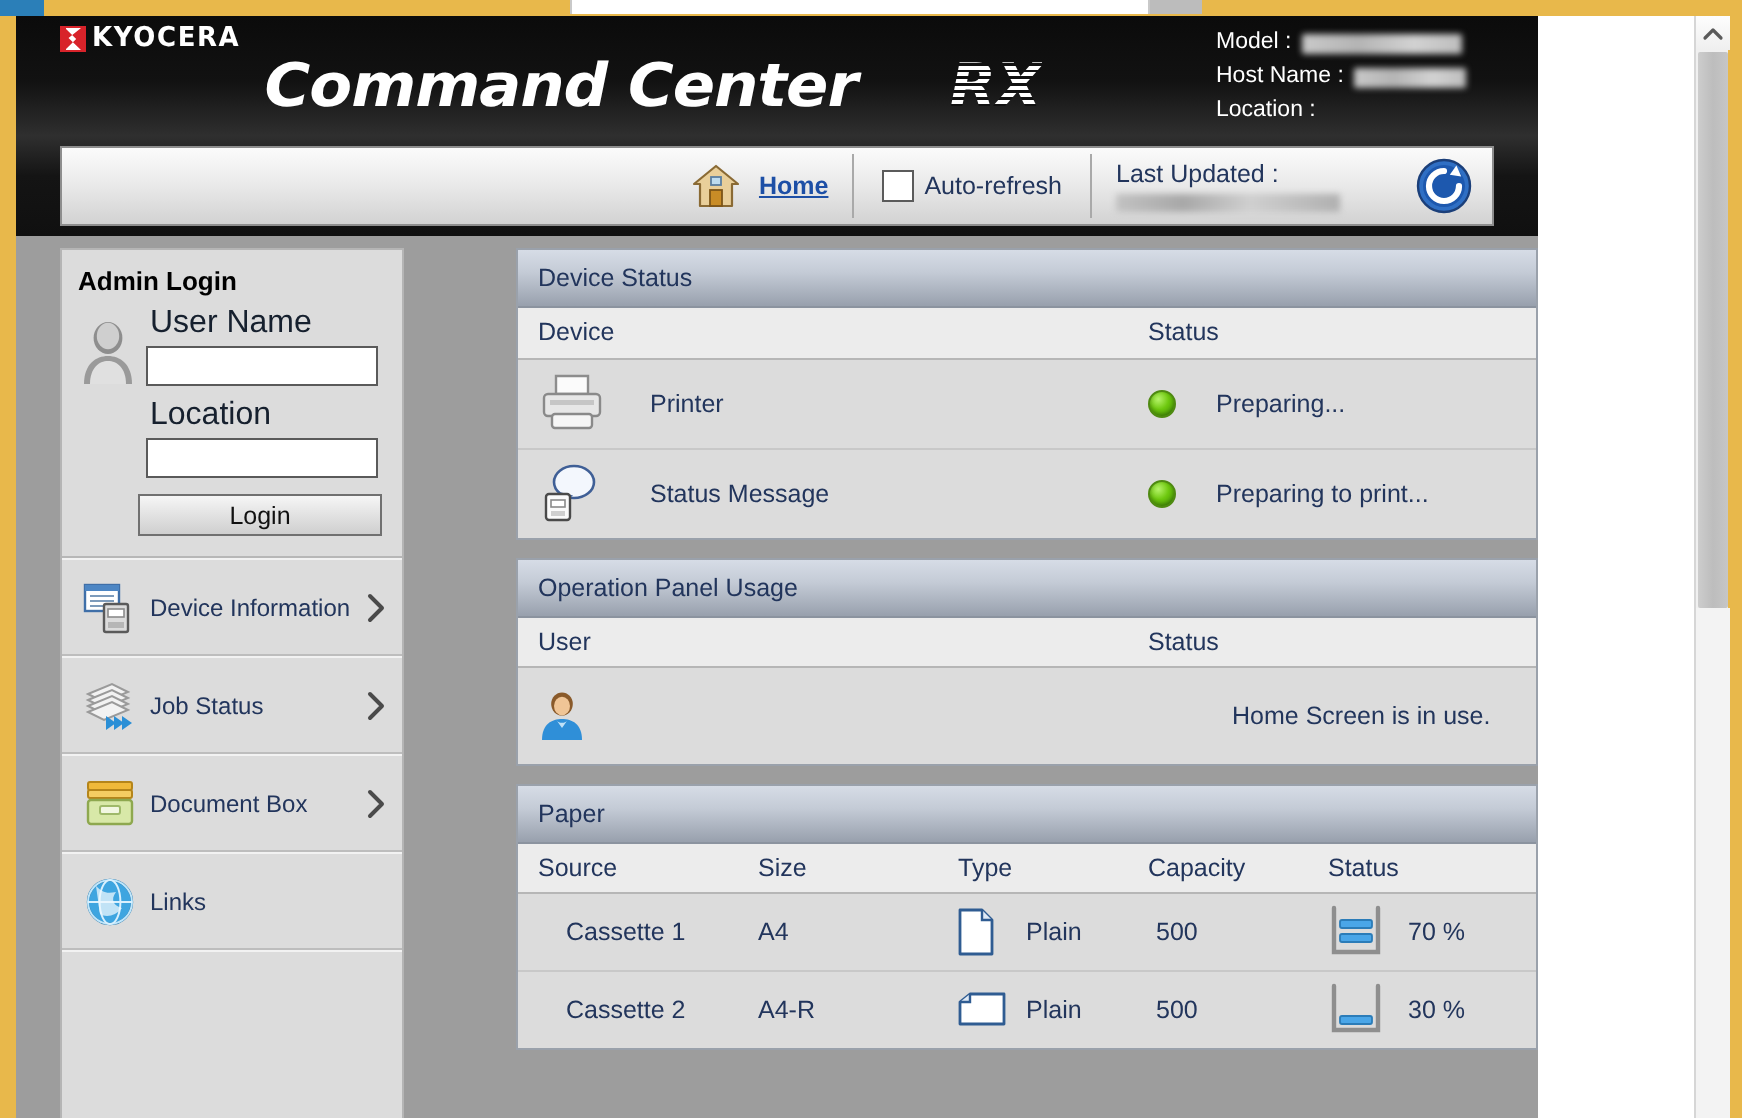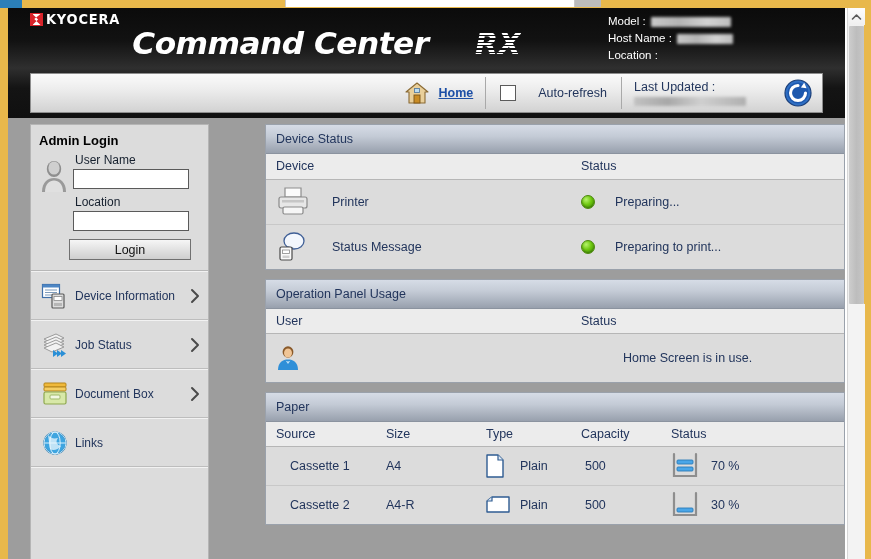--- a/index.html
+++ b/index.html
@@ -59,21 +59,21 @@
     border-radius: 1px;
   }
   #sb-track-lower {
     position: absolute; left: 0; top: 296px; width: 17px; bottom: 0;
     background: #f3f3f3;
   }
 
   
   #app {
     position: absolute; left: 8px; top: 8px;
-    width: 837px; height: 551px;
+    width: 761px; height: 551px;
     background: #15803d;
     overflow: hidden;
   }
 
   
   #header {
     position: relative;
     height: 60px;
     background: linear-gradient(to bottom, #0b0b0b 0%, #121212 55%, #2f2f2f 100%);
     overflow: hidden;
@@ -155,21 +155,21 @@
     cursor: pointer; font-weight: bold;
   }
   #tb-lang { flex: 1; display: flex; align-items: center; padding-left: 30px; }
   #lang-select {
     width: 150px; height: 24px; font-size: 13px;
     font-family: "Liberation Sans", sans-serif;
     border: 1px solid #6d6d6d; background: #ffffff; color: #000;
     padding-left: 3px;
   }
   .tb-div { width: 1px; background: #a9a9a9; margin: 3px 0; }
-  #tb-refreshchk { padding: 0 14px; gap: 22px; }
+  #tb-refreshchk { padding: 0 14px; gap: 5px; }
   #auto-refresh-box {
     width: 16px; height: 16px; border: 1px solid #5b5b5b; background: #ffffff;
     cursor: pointer;
   }
   #auto-refresh-label { color: #22355c; font-size: 12.5px; }
   #tb-updated {
     width: 200px; padding: 0 10px 0 12px;
     display: flex; align-items: center; justify-content: space-between;
   }
   #tb-updated .txtcol { display: flex; flex-direction: column; gap: 3px; }
@@ -196,21 +196,21 @@
     background: #dcdcdc;
     border: 1px solid #b5b5b5;
     border-bottom: none;
     display: flex; flex-direction: column;
   }
   #login-panel { padding: 8px 10px 10px 8px; }
   #login-title { font-size: 13px; font-weight: bold; color: #000; margin-bottom: 5px; }
   #login-body { display: flex; gap: 4px; }
   .user-avatar { width: 30px; height: 40px; flex: 0 0 30px; padding-top: 6px;}
   .login-fields { flex: 1; }
-  .fld-label { font-size: 12px; color: #16202e; margin: 0 0 2px 2px; }
+  .fld-label { font-size: 16px; color: #16202e; margin: 0 0 2px 2px; }
   .fld-input {
     width: 116px; height: 20px; border: 1px solid #5a5a5a;
     background: #ffffff; margin-bottom: 6px;
   }
   #login-btn-wrap { padding-top: 2px; padding-left: 30px; }
   #login-btn {
     width: 122px; height: 21px;
     background: linear-gradient(to bottom,#f6f6f6,#e2e2e2 50%,#cfcfcf);
     border: 1px solid #707070;
     font-size: 12.5px; color: #111; cursor: pointer;

